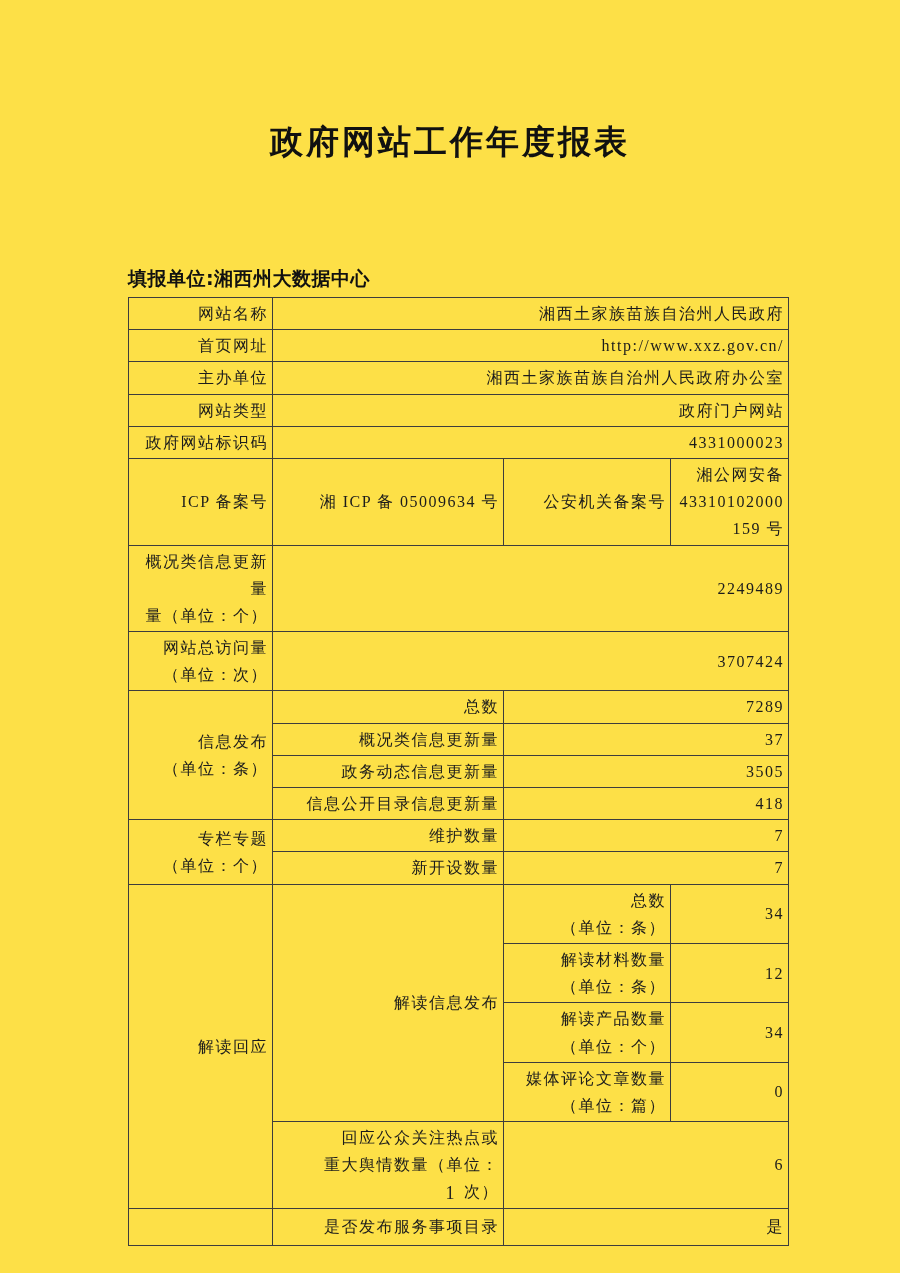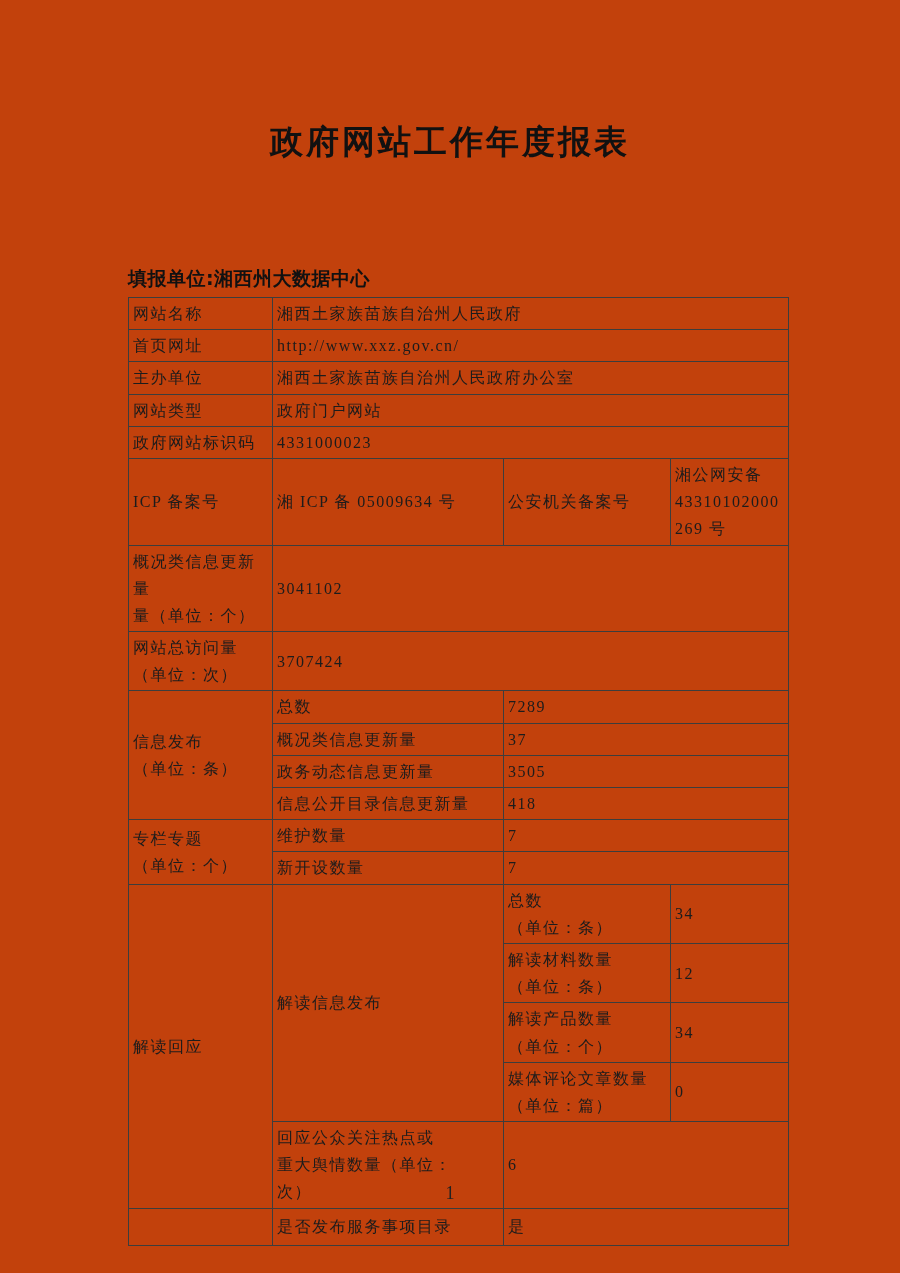--- a/index.html
+++ b/index.html
@@ -5,21 +5,21 @@
   * { margin: 0; padding: 0; box-sizing: border-box; }
   html, body { background: #ffffff; }
   body {
     width: 900px; height: 1273px;
     position: relative;
     font-family: "Liberation Serif", "DejaVu Serif", serif;
     color: #1c1c1c;
   }
   .page {
     position: absolute; inset: 0;
-    background: #c2410c;
+    background: #fde047;
     overflow: hidden;
   }
   .doc-title {
     position: absolute; top: 120px; left: 0; width: 100%;
     text-align: center;
     font-family: "DejaVu Sans", "Liberation Sans", sans-serif;
     font-weight: bold;
     font-size: 33px;
     letter-spacing: 3px;
     color: #111;
@@ -40,21 +40,21 @@
     color: #111;
   }
   table.report {
     position: absolute; top: 297px; left: 128px;
     width: 660px;
     border-collapse: collapse;
     table-layout: fixed;
   }
   table.report td {
     border: 1.5px solid #3d3d3d;
-    text-align: left;
+    text-align: right;
     vertical-align: middle;
     font-size: 16px;
     letter-spacing: 1.5px;
     line-height: 1.7;
     white-space: pre-line;
     padding: 2px 4px;
     color: #1c1c1c;
     font-family: Liberation Serif, serif;
   }
   col.c1 { width: 144px; }
@@ -116,27 +116,27 @@
       <td>政府网站标识码</td>
       <td colspan="3">4331000023</td>
     </tr>
 
     <tr class="r-icp">
       <td>ICP 备案号</td>
       <td>湘 ICP 备 05009634 号</td>
       <td>公安机关备案号</td>
       <td>湘公网安备
 43310102000
-269 号</td>
+159 号</td>
     </tr>
 
     <tr class="r-visit1">
       <td>概况类信息更新量
 量（单位：个）</td>
-      <td colspan="3">3041102</td>
+      <td colspan="3">2249489</td>
     </tr>
     <tr class="r-visit2">
       <td>网站总访问量
 （单位：次）</td>
       <td colspan="3">3707424</td>
     </tr>
 
     <tr class="r-info">
       <td rowspan="4">信息发布
 （单位：条）</td>

